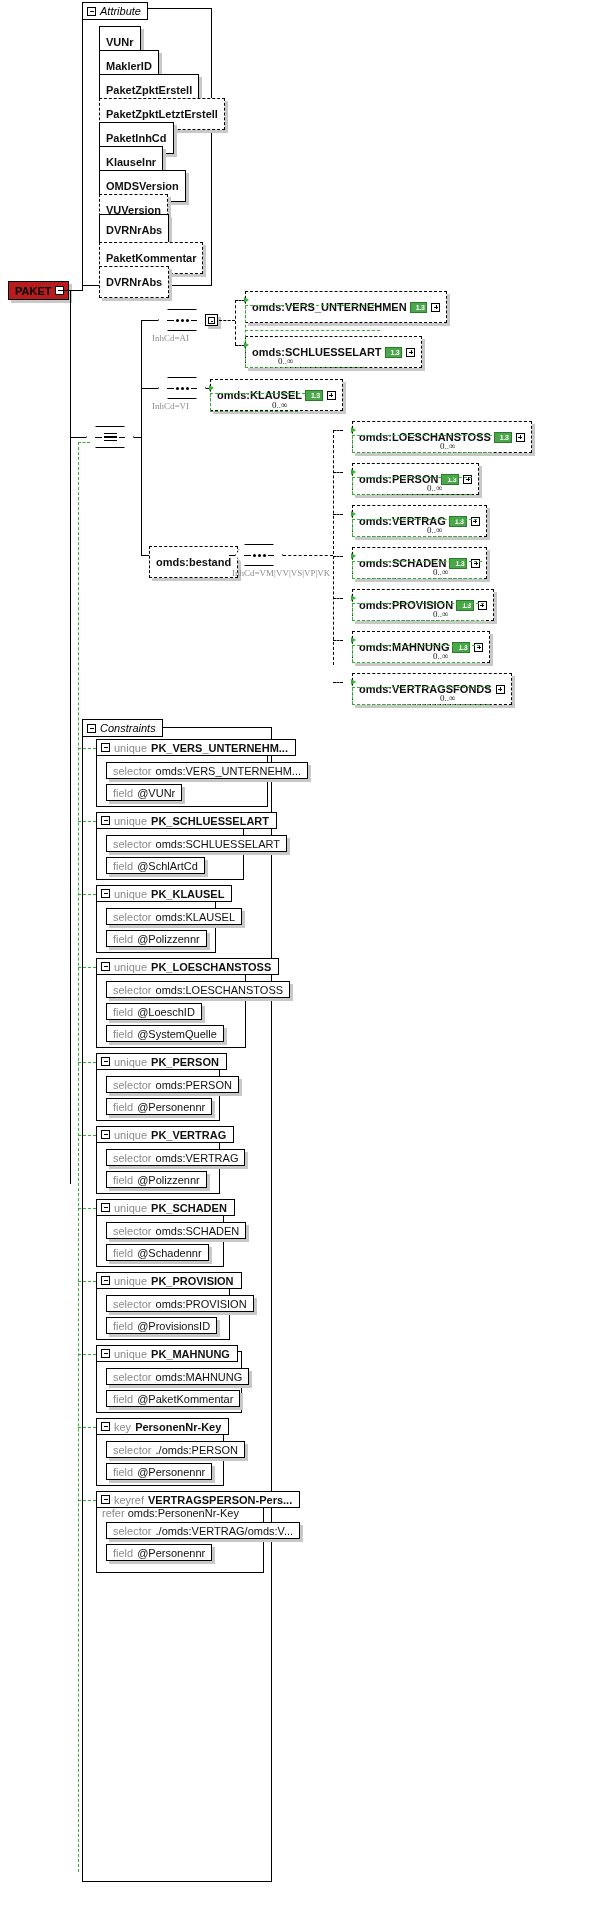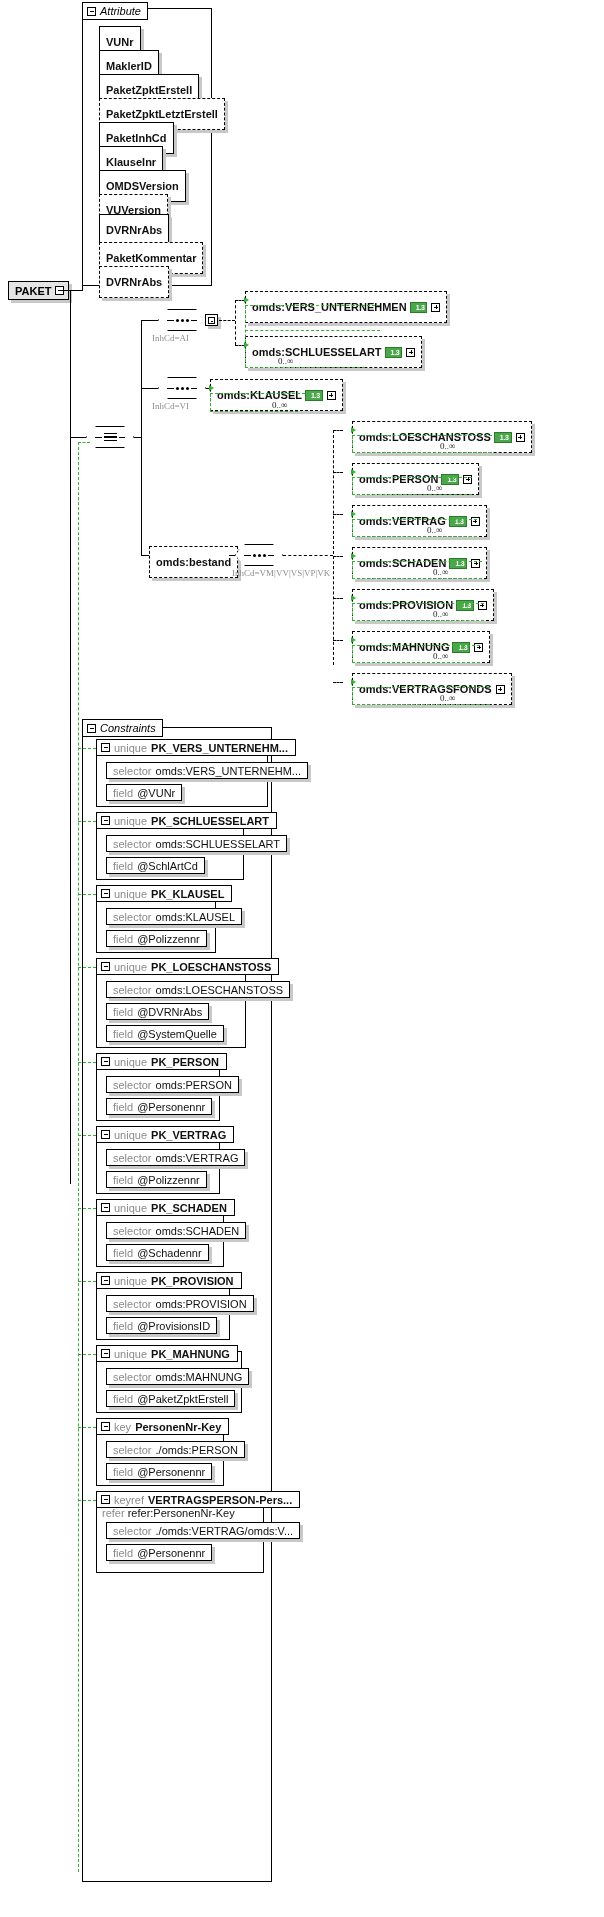--- a/index.html
+++ b/index.html
@@ -29,21 +29,21 @@
     color: #101010;
     white-space: nowrap;
     height: 32px;
   }
   .node.optional { border-style: dashed; border-width: 1.5px; }
   .node.el { border-style: dashed; }
 
   
   .rootnode {
     position:absolute;
-    background:#e5e5e5;
+    background:#b91c1c;
     border:1.5px solid #000;
     box-shadow:3px 3px 0 0 #c8c8c8;
     height:19px;
     display:flex; align-items:center;
     padding:0 4px 0 6px;
     font-weight:bold; font-size:11px;
     white-space:nowrap;
   }
 
   
@@ -495,21 +495,21 @@
   <span class="expander"></span>
   <span class="kw">unique</span>
   <span class="nm">PK_LOESCHANSTOSS</span>
 </div>
 <div class="crow" style="left:106px; top:981px;">
   <span class="kw">selector</span>
   <span class="val">omds:LOESCHANSTOSS</span>
 </div>
 <div class="crow" style="left:106px; top:1003px;">
   <span class="kw">field</span>
-  <span class="val">@DVRNrAbs</span>
+  <span class="val">@LoeschID</span>
 </div>
 <div class="crow" style="left:106px; top:1025px;">
   <span class="kw">field</span>
   <span class="val">@SystemQuelle</span>
 </div>
 <div class="gl h" style="left:78px; top:967px; width:18px;"></div>
 
 <div class="cgroup" style="left:96px; top:1059px; width:124px; height:62px;"></div>
 <div class="ctab" style="left:96px; top:1053px;">
   <span class="expander"></span>
@@ -579,21 +579,21 @@
   <span class="expander"></span>
   <span class="kw">unique</span>
   <span class="nm">PK_MAHNUNG</span>
 </div>
 <div class="crow" style="left:106px; top:1368px;">
   <span class="kw">selector</span>
   <span class="val">omds:MAHNUNG</span>
 </div>
 <div class="crow" style="left:106px; top:1390px;">
   <span class="kw">field</span>
-  <span class="val">@PaketZpktErstell</span>
+  <span class="val">@PaketKommentar</span>
 </div>
 <div class="gl h" style="left:78px; top:1354px; width:18px;"></div>
 
 <div class="cgroup" style="left:96px; top:1424px; width:128px; height:62px;"></div>
 <div class="ctab" style="left:96px; top:1418px;">
   <span class="expander"></span>
   <span class="kw">key</span>
   <span class="nm">PersonenNr-Key</span>
 </div>
 <div class="crow" style="left:106px; top:1441px;">
@@ -607,21 +607,21 @@
 <div class="gl h" style="left:78px; top:1427px; width:18px;"></div>
 
 <div class="cgroup" style="left:96px; top:1497px; width:168px; height:76px;"></div>
 <div class="ctab" style="left:96px; top:1491px;">
   <span class="expander"></span>
   <span class="kw">keyref</span>
   <span class="nm">VERTRAGSPERSON-Pers...</span>
 </div>
 <div class="refrow" style="left:102px; top:1507px;">
   <span class="kw">refer</span>
-  <span class="val">refer:PersonenNr-Key</span>
+  <span class="val">omds:PersonenNr-Key</span>
 </div>
 <div class="crow" style="left:106px; top:1522px;">
   <span class="kw">selector</span>
   <span class="val">./omds:VERTRAG/omds:V...</span>
 </div>
 <div class="crow" style="left:106px; top:1544px;">
   <span class="kw">field</span>
   <span class="val">@Personennr</span>
 </div>
 <div class="gl h" style="left:78px; top:1500px; width:18px;"></div>

